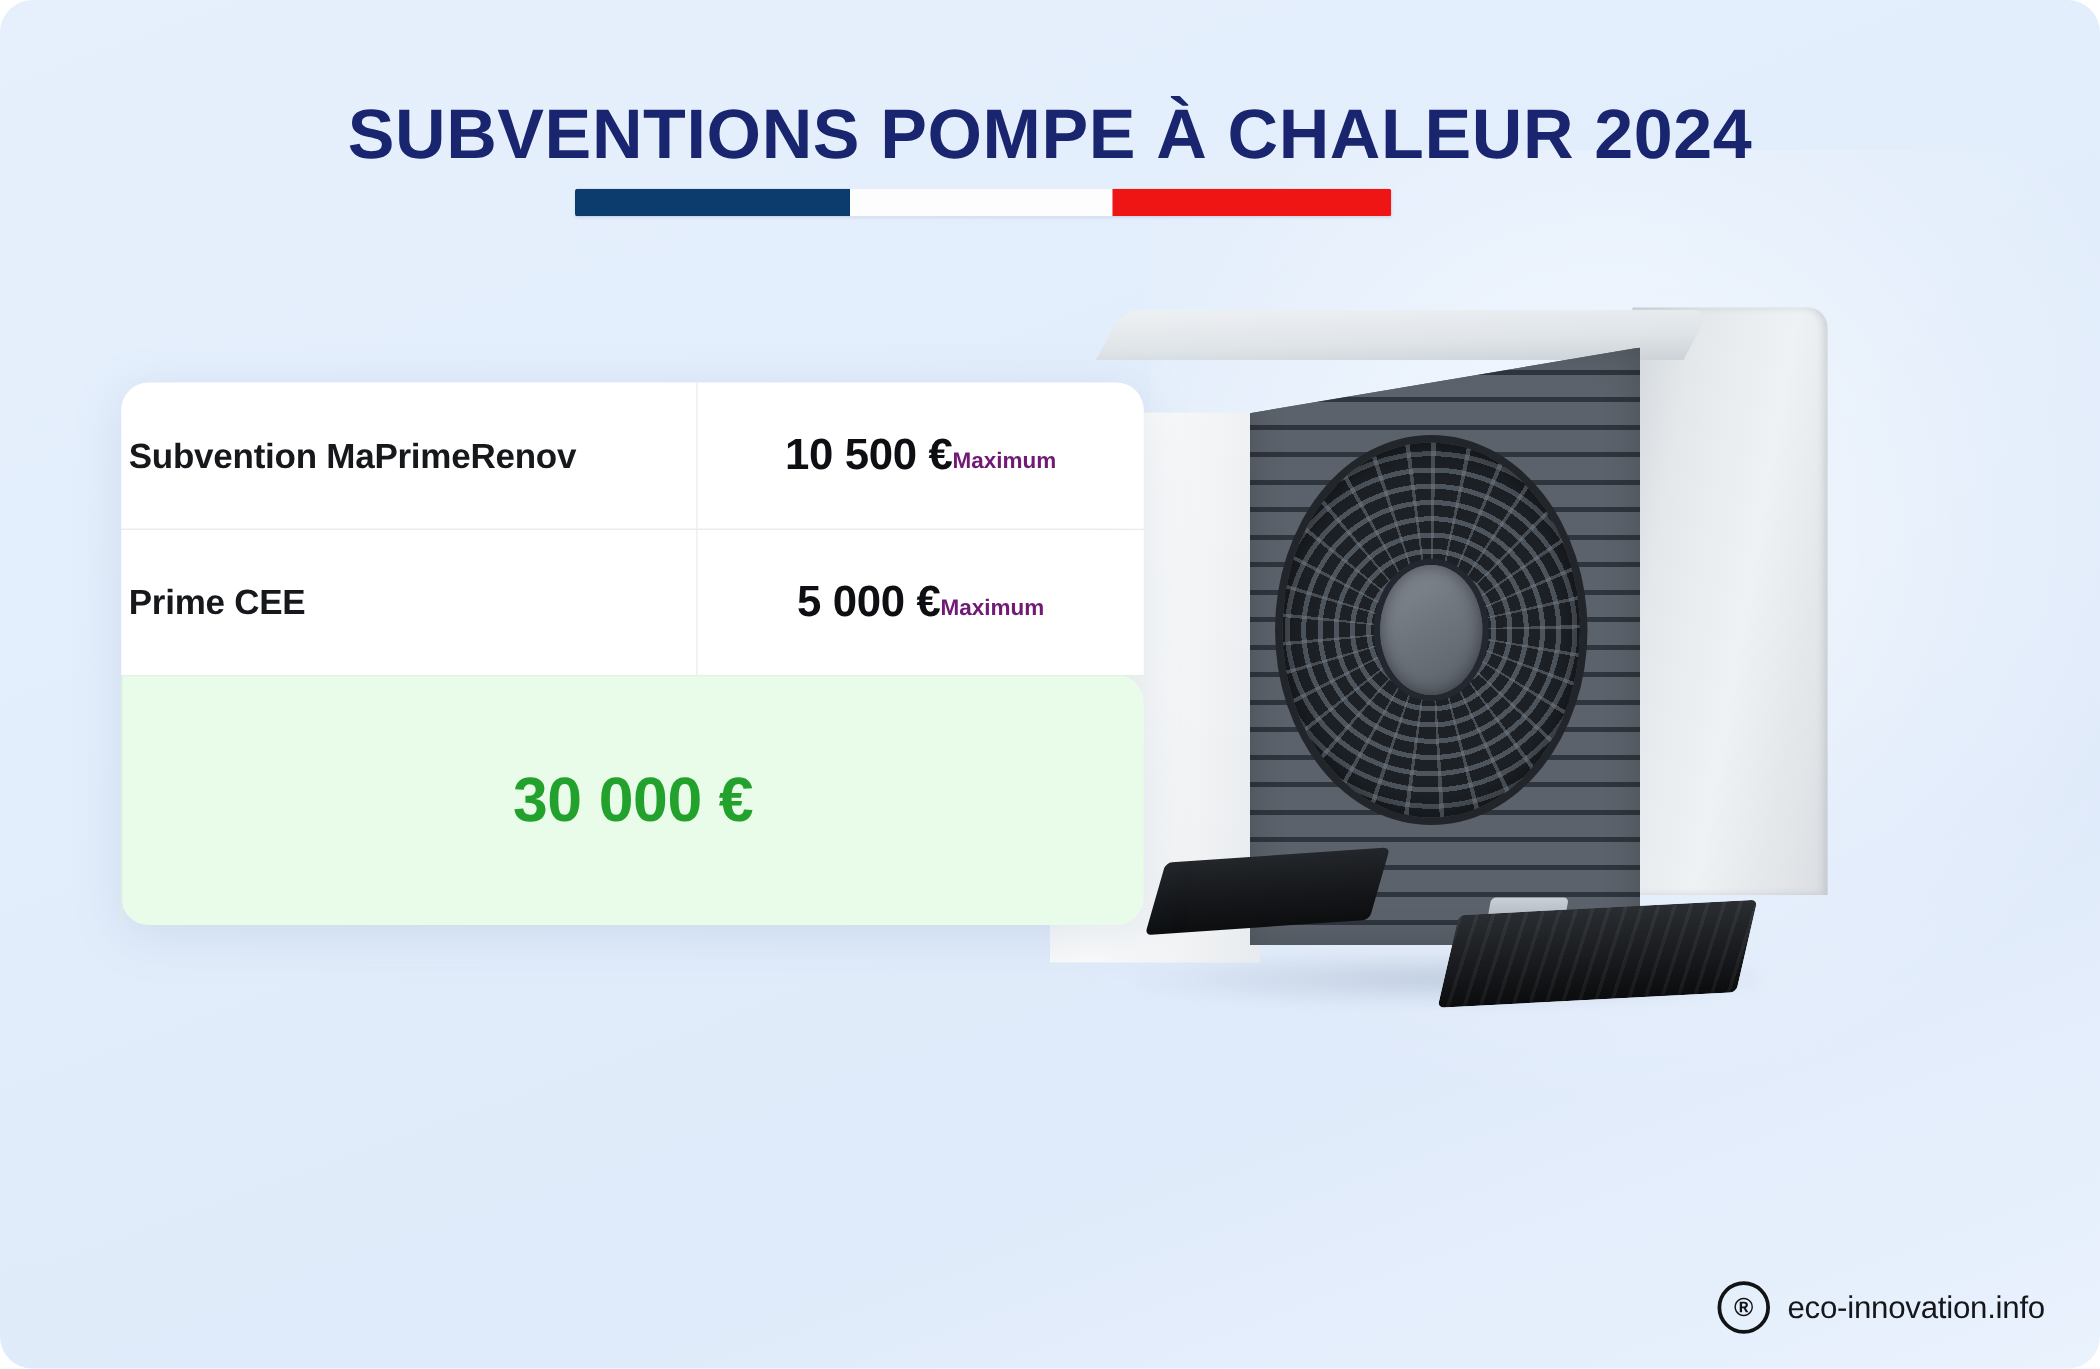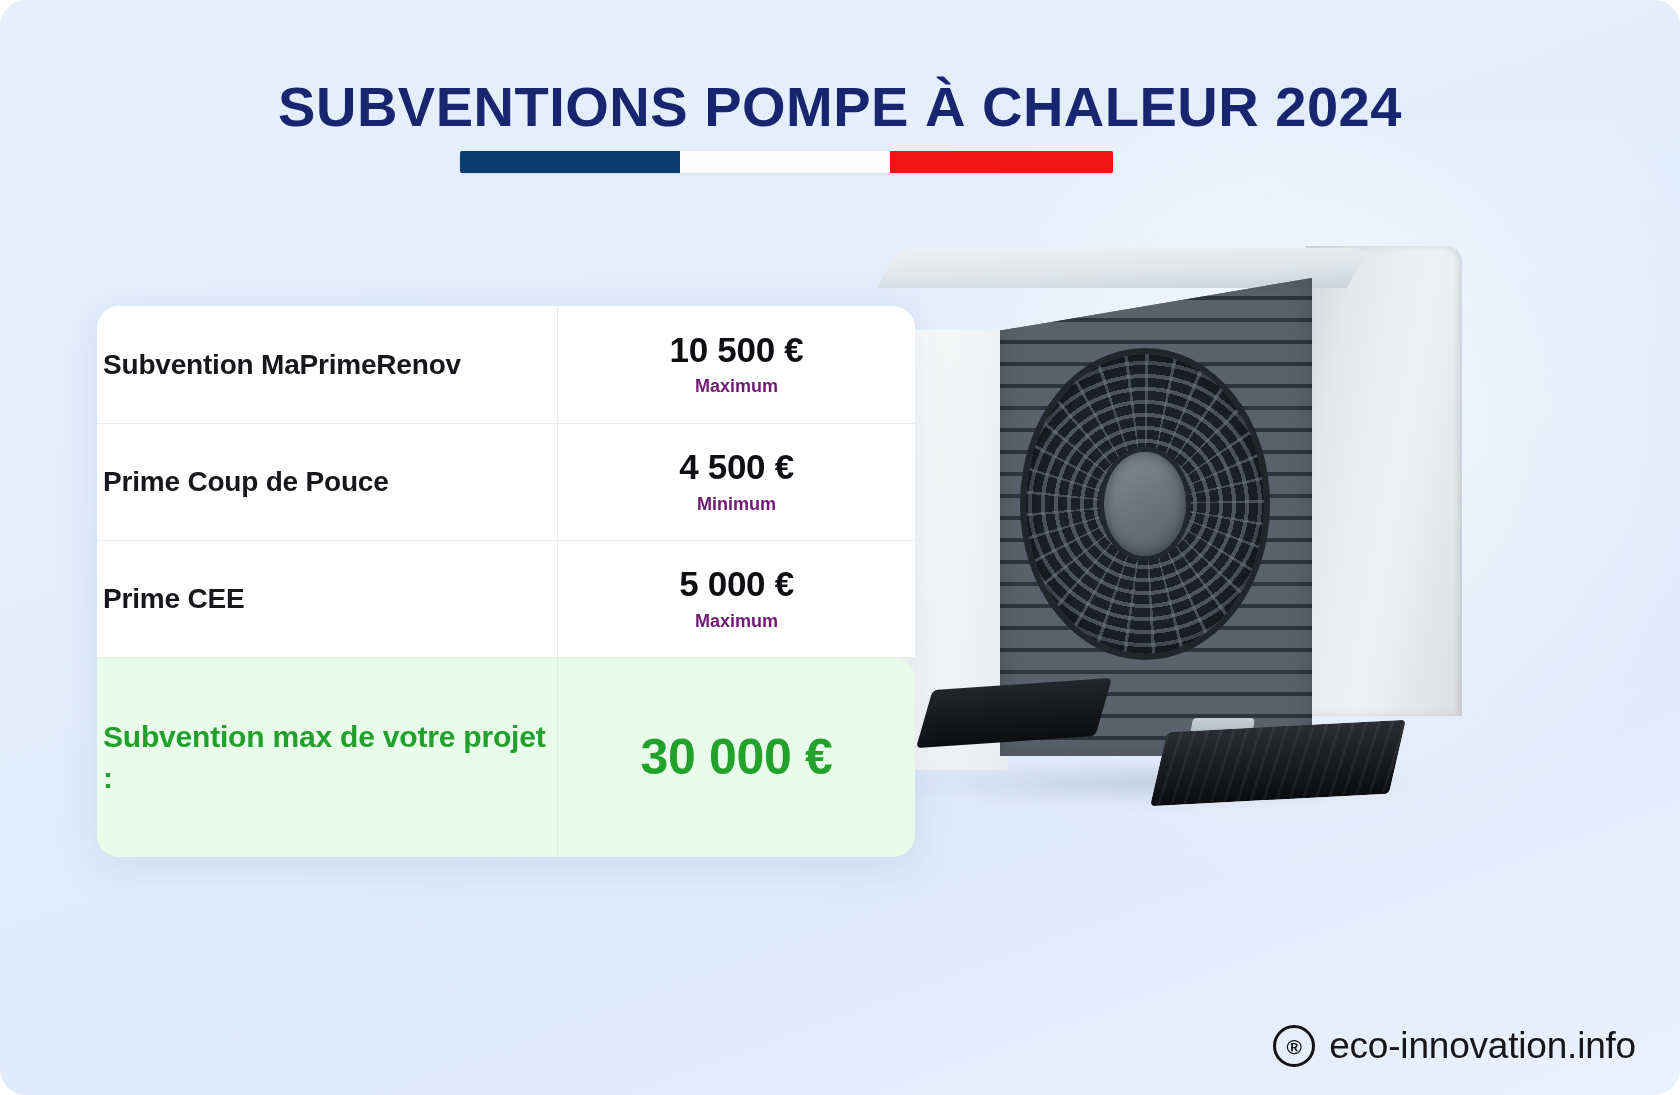--- a/index.html
+++ b/index.html
@@ -233,21 +233,21 @@
     font-size: 28px;
     font-weight: 700;
     color: #16181c;
     letter-spacing: -0.2px;
   }
   .cell-value {
     flex: 1;
     box-sizing: border-box;
     border-left: 1px solid #e9ecef;
     display: flex;
-    flex-direction: column;
+    flex-direction: row;
     align-items: center;
     justify-content: center;
     padding: 0 10px;
   }
   .row-standard { height: 117px; }
   .value-amount {
     font-size: 35px;
     font-weight: 800;
     color: #0e0f12;
     letter-spacing: -0.3px;
@@ -302,21 +302,21 @@
     border-radius: 50%;
     display: flex;
     align-items: center;
     justify-content: center;
     font-size: 21px;
     font-weight: 700;
     color: #111315;
     line-height: 1;
   }
   #footer-text {
-    font-size: 37px;
+    font-size: 25px;
     color: #15171a;
     letter-spacing: -0.2px;
   }
 </style>
 </head>
 <body>
 
 <div id="canvas">
 
   <div id="bg-wash"></div>
@@ -347,38 +347,30 @@
   <div id="table-card">
 
     <div class="row row-standard">
       <div class="cell-label">Subvention MaPrimeRenov</div>
       <div class="cell-value">
         <div class="value-amount">10 500 €</div>
         <div class="value-note">Maximum</div>
       </div>
     </div>
 
-    <div class="row row-standard">
-      <div class="cell-label">Prime Coup de Pouce</div>
-      <div class="cell-value">
-        <div class="value-amount">4 500 €</div>
-        <div class="value-note">Minimum</div>
-      </div>
-    </div>
 
     <div class="row row-standard">
       <div class="cell-label">Prime CEE</div>
       <div class="cell-value">
         <div class="value-amount">5 000 €</div>
         <div class="value-note">Maximum</div>
       </div>
     </div>
 
     <div class="row" id="row-total">
-      <div class="cell-label">Subvention max de votre projet :</div>
       <div class="cell-value">
         <div class="value-amount">30 000 €</div>
       </div>
     </div>
 
   </div>
 
   <div id="footer">
     <div id="footer-mark">®</div>
     <div id="footer-text">eco-innovation.info</div>

